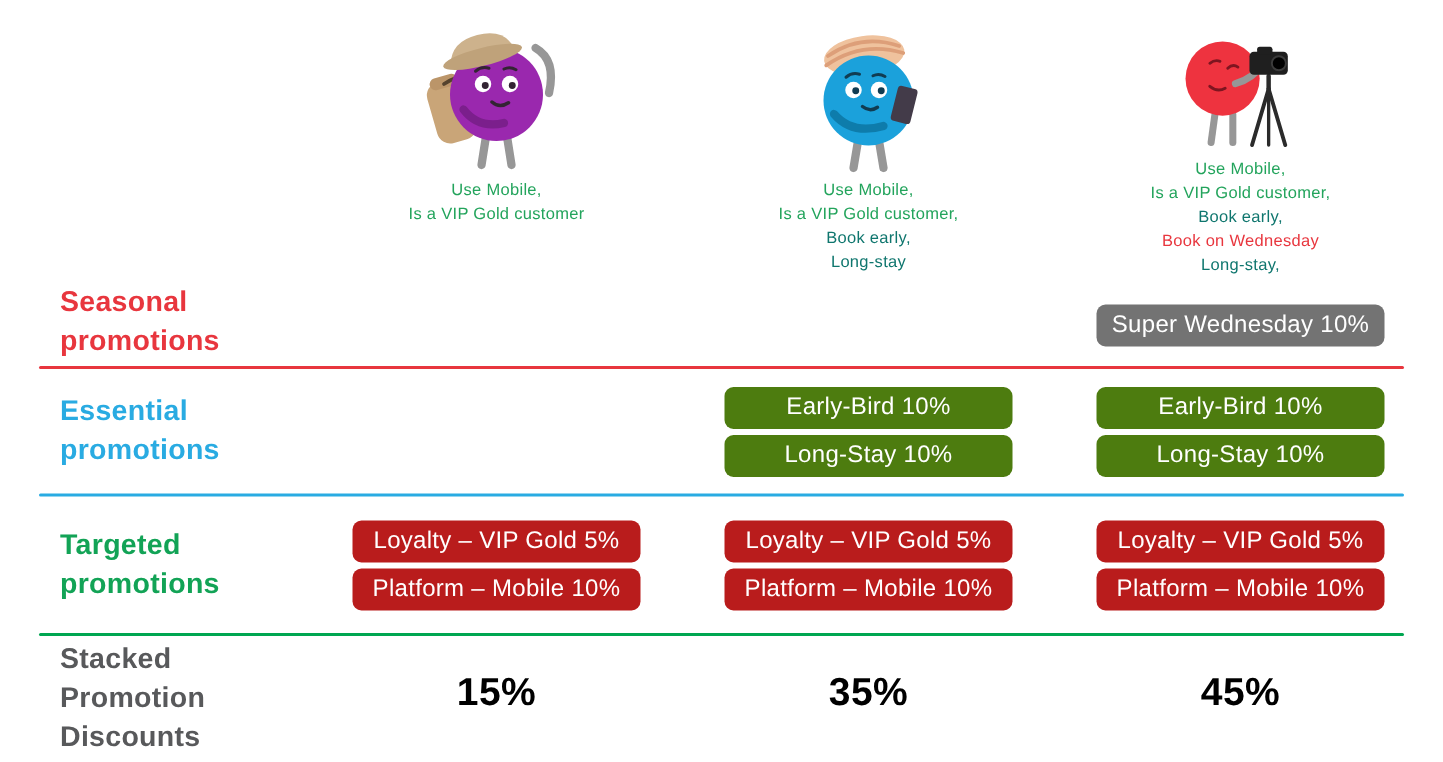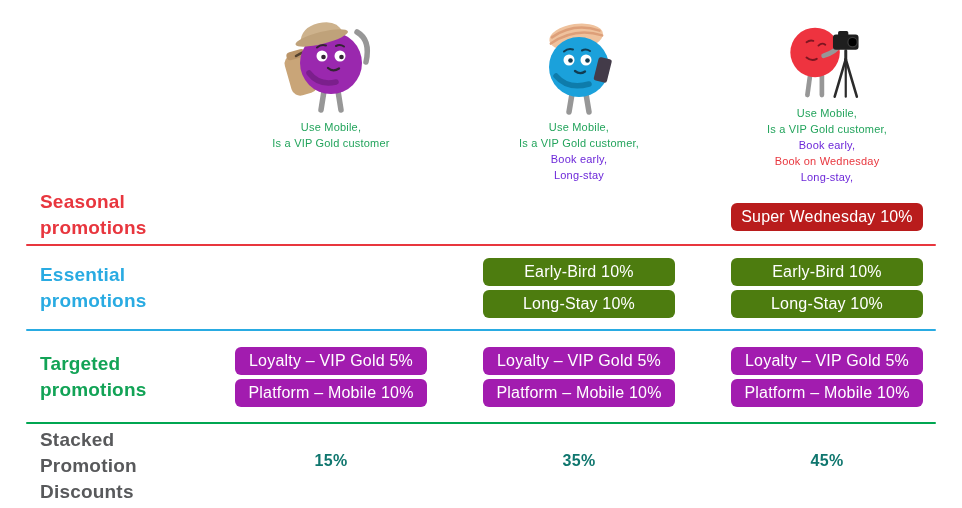--- a/index.html
+++ b/index.html
@@ -8,40 +8,40 @@
   .label-cell{width:207px;box-sizing:border-box;padding-left:40px;display:flex;align-items:center;}
   .col{width:248px;display:flex;flex-direction:column;align-items:center;justify-content:center;}
   .row-label{font-size:19px;font-weight:bold;line-height:26px;white-space:pre-line;letter-spacing:.2px;}
   .c-red{color:#e8363e;} .c-blue{color:#29abe2;} .c-green{color:#12a356;} .c-gray{color:#58595b;}
 
   .row-header{height:185px;}
   .row-header .col{justify-content:flex-start;padding-top:20px;box-sizing:border-box;}
   .mascot{display:block;}
   .traits{margin-top:4px;text-align:center;}
   .trait{font-size:11px;line-height:16px;letter-spacing:.2px;}
-  .t-green{color:#23a45c;} .t-blue{color:#6d28d9;} .t-red{color:#e8363e;}
+  .t-green{color:#23a45c;} .t-blue{color:#0f766e;} .t-red{color:#e8363e;}
 
   .row-seasonal{height:59px;}
   .row-seasonal .col{justify-content:flex-end;padding-bottom:13px;box-sizing:border-box;}
   .row-seasonal .label-cell{align-items:center;}
 
   .row-essential{height:83px;}
   .row-targeted{height:91px;}
   .row-stacked{height:84px;align-items:center;}
   .row-stacked .col{justify-content:center;padding-bottom:10px;box-sizing:border-box;}
 
   .divider{height:2px;margin:0 26px;border-radius:1px;}
   .d-red{background:#e8363e;} .d-blue{background:#29abe2;} .d-green{background:#00a651;}
 
   .badge{width:192px;height:28px;border-radius:6px;color:#fff;font-size:16px;
          display:flex;align-items:center;justify-content:center;letter-spacing:.2px;white-space:nowrap;}
   .badge + .badge{margin-top:4px;}
-  .b-darkred{background:#b91c1c;} .b-blue{background:#4d7c0f;} .b-green{background:#a21caf;}
-
-  .pct{font-size:16px;font-weight:bold;color:#0f766e;letter-spacing:.3px;}
+  .b-darkred{background:#737373;} .b-blue{background:#4d7c0f;} .b-green{background:#b91c1c;}
+
+  .pct{font-size:26px;font-weight:bold;color:#000000;letter-spacing:.3px;}
 </style>
 </head>
 <body>
 
 <div class="canvas">
 
   <div class="row row-header">
     <div class="label-cell"></div>
 
     <div class="col">

